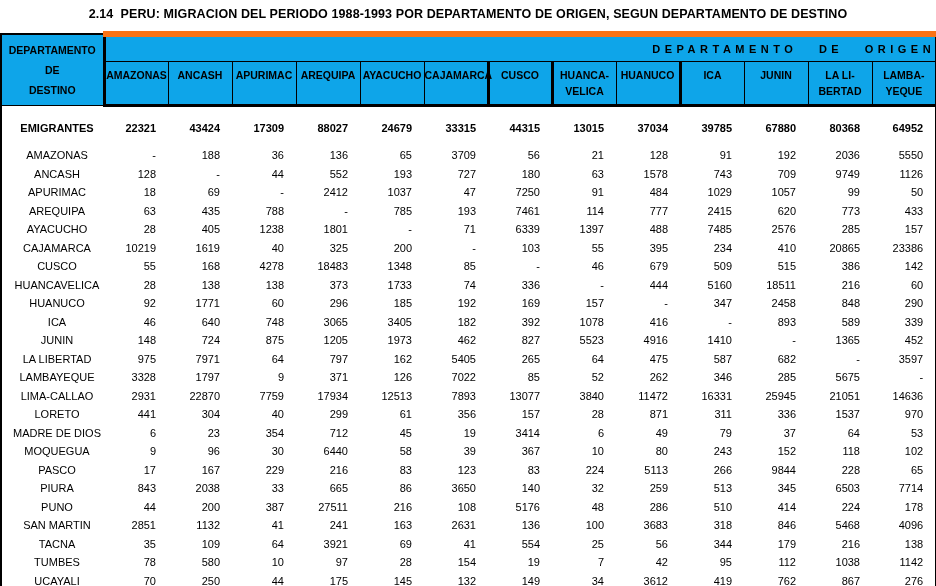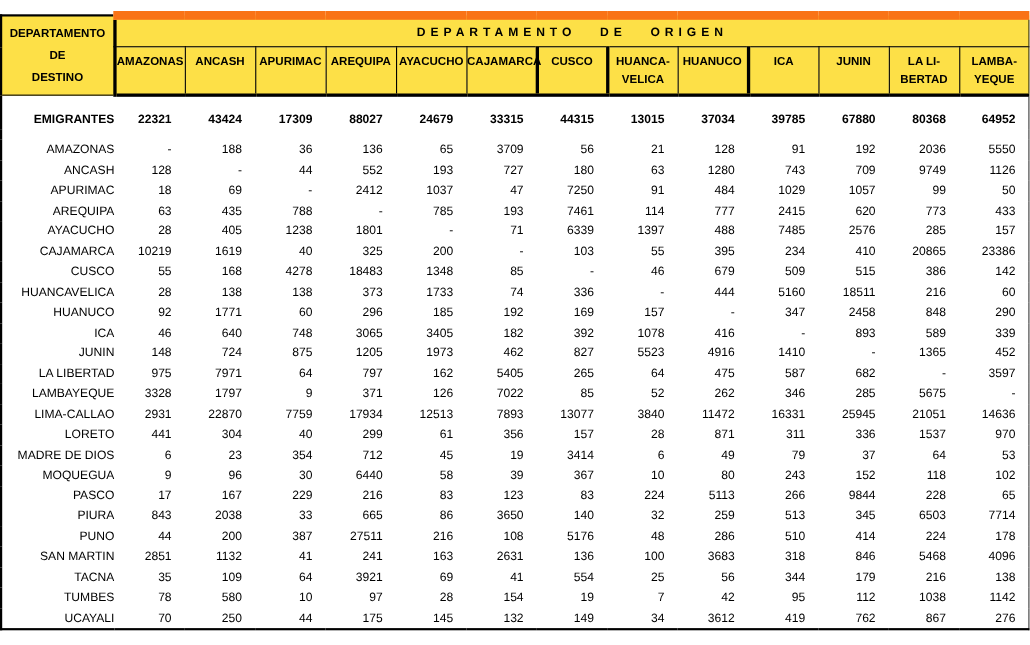--- a/index.html
+++ b/index.html
@@ -8,47 +8,48 @@
     font-family: "Liberation Sans", sans-serif; color: #000000; position: relative;
   }
   .title {
     padding-top: 7px; text-align: center; font-weight: bold;
     font-size: 12.5px; letter-spacing: 0.1px; white-space: pre;
   }
   table.tbl {
     border-collapse: collapse; table-layout: fixed; width: 936px;
     margin-top: 10px; border: 2px solid #000;
   }
-  thead th { background: #fde047; border: 1px solid #000; font-weight: bold; padding: 0; }
+  thead th { background: #0ea5e9; border: 1px solid #000; font-weight: bold; padding: 0; }
   th.dest {
     border-right: 3px solid #000; border-left: 2px solid #000; border-top: 2px solid #000;
     font-size: 10.5px; line-height: 20px; vertical-align: middle; text-align: center;
   }
   th.origen {
     font-size: 11px; letter-spacing: 4.5px; word-spacing: 14px;
-    height: 24px; text-align: center; border-top: 8px solid #f97316;
+    height: 24px; text-align: right; border-top: 6px solid #f97316;
   }
   tr.cols th {
     font-size: 10.5px; vertical-align: top; padding-top: 5px;
     line-height: 16px; height: 37px; text-align: center;
     border-bottom: 3px solid #000;
   }
   tr.cols th.tl { border-left: 3px solid #000; }
   tbody td { border: none; font-size: 11px; padding: 0; white-space: nowrap; overflow: hidden; }
   td.num { text-align: right; padding-right: 12px; }
-  td.lbl { text-align: right; padding-left: 8px; }
+  td.lbl { text-align: center; padding-left: 8px; }
   tr.emig td { font-weight: bold; height: 27px; vertical-align: bottom; padding-bottom: 3px; }
   tr.spacer td { height: 9px; }
   tr.datarow td { height: 18.5px; vertical-align: middle; }
 </style>
 </head>
 <body>
 
 <div class="page">
 
+  <div class="title">2.14  PERU: MIGRACION DEL PERIODO 1988-1993 POR DEPARTAMENTO DE ORIGEN, SEGUN DEPARTAMENTO DE DESTINO</div>
 
   <table class="tbl">
     <colgroup>
       <col style="width:103px">
       <col style="width:64px">
         <col style="width:64px">
         <col style="width:64px">
       <col style="width:64px">
         <col style="width:64px">
         <col style="width:64px">
@@ -153,21 +154,21 @@
         <tr class="datarow">
           <td class="lbl">ANCASH</td>
           <td class="num">128</td>
           <td class="num">-</td>
           <td class="num">44</td>
           <td class="num">552</td>
           <td class="num">193</td>
           <td class="num">727</td>
           <td class="num">180</td>
           <td class="num">63</td>
-          <td class="num">1280</td>
+          <td class="num">1578</td>
           <td class="num">743</td>
           <td class="num">709</td>
           <td class="num">9749</td>
           <td class="num">1126</td>
         </tr>
         <tr class="datarow">
           <td class="lbl">APURIMAC</td>
           <td class="num">18</td>
           <td class="num">69</td>
           <td class="num">-</td>

